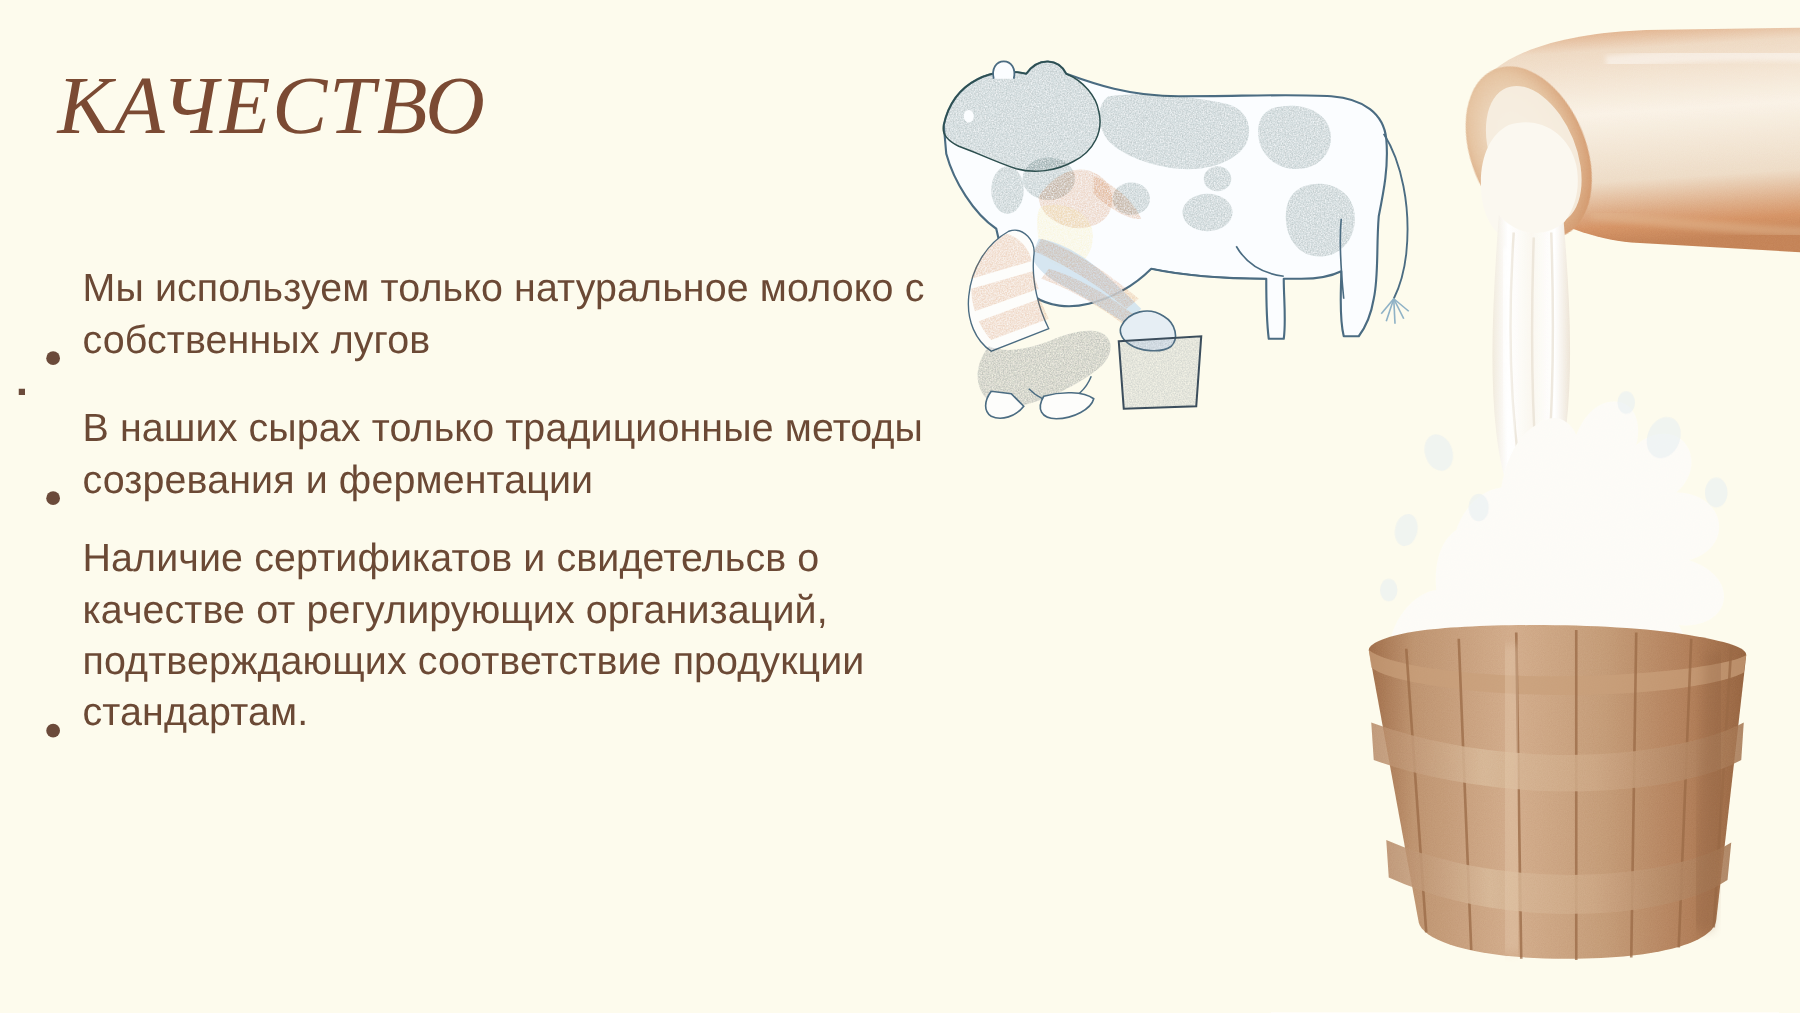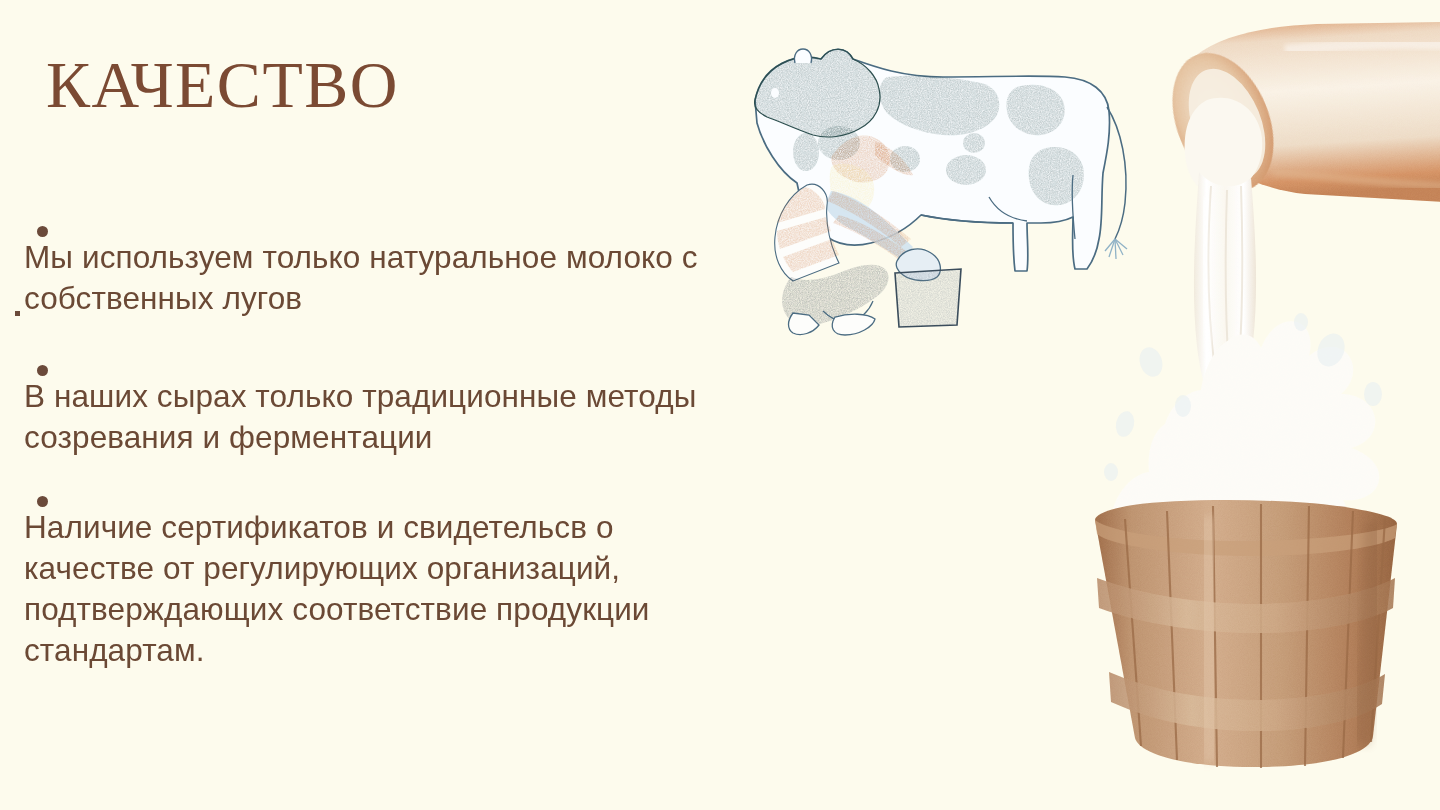--- a/index.html
+++ b/index.html
@@ -21,35 +21,35 @@
   .title {
     position: absolute;
     left: 46px;
     top: 52px;
     font-family: "Liberation Serif", serif;
     font-size: 66px;
     line-height: 1.0;
     letter-spacing: 1.5px;
     color: #7b4a33;
     white-space: nowrap;
+    font-style: italic;
   }
 
   
   .bullets {
     position: absolute;
     left: 24px;
     top: 210px;
     width: 720px;
   }
   .bullet-row {
     position: relative;
     display: flex;
-    align-items: flex-start;
+    align-items: flex-end;
     margin-bottom: 30px;
-    flex-direction: column;
   }
   .bullet-row:last-child { margin-bottom: 0; }
   .bullet-dot {
     flex: 0 0 auto;
     width: 11px;
     height: 11px;
     border-radius: 50%;
     background: #6b4a3a;
     margin-top: 16px;
     margin-left: 13px;

